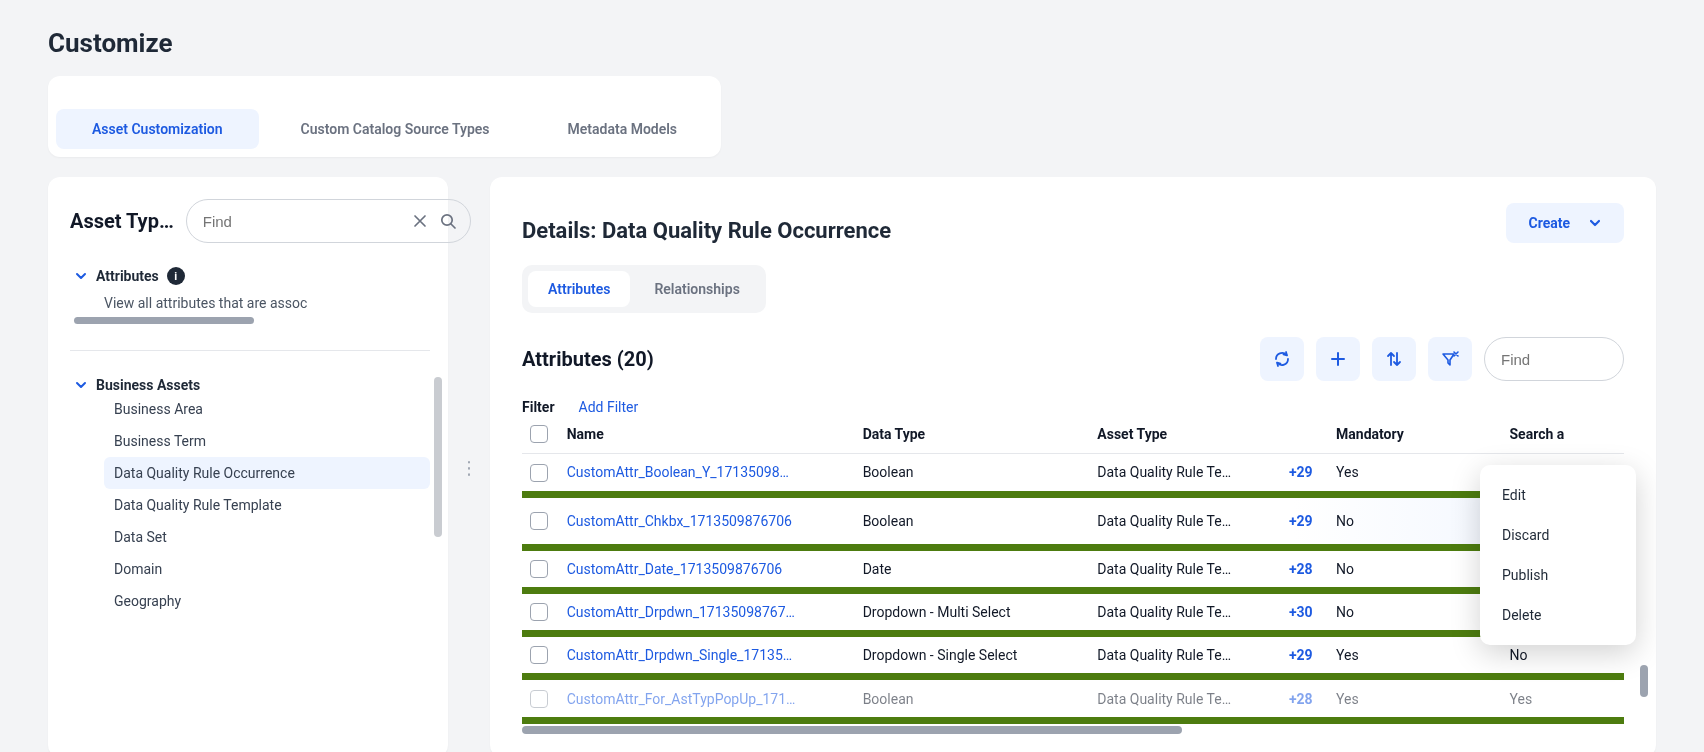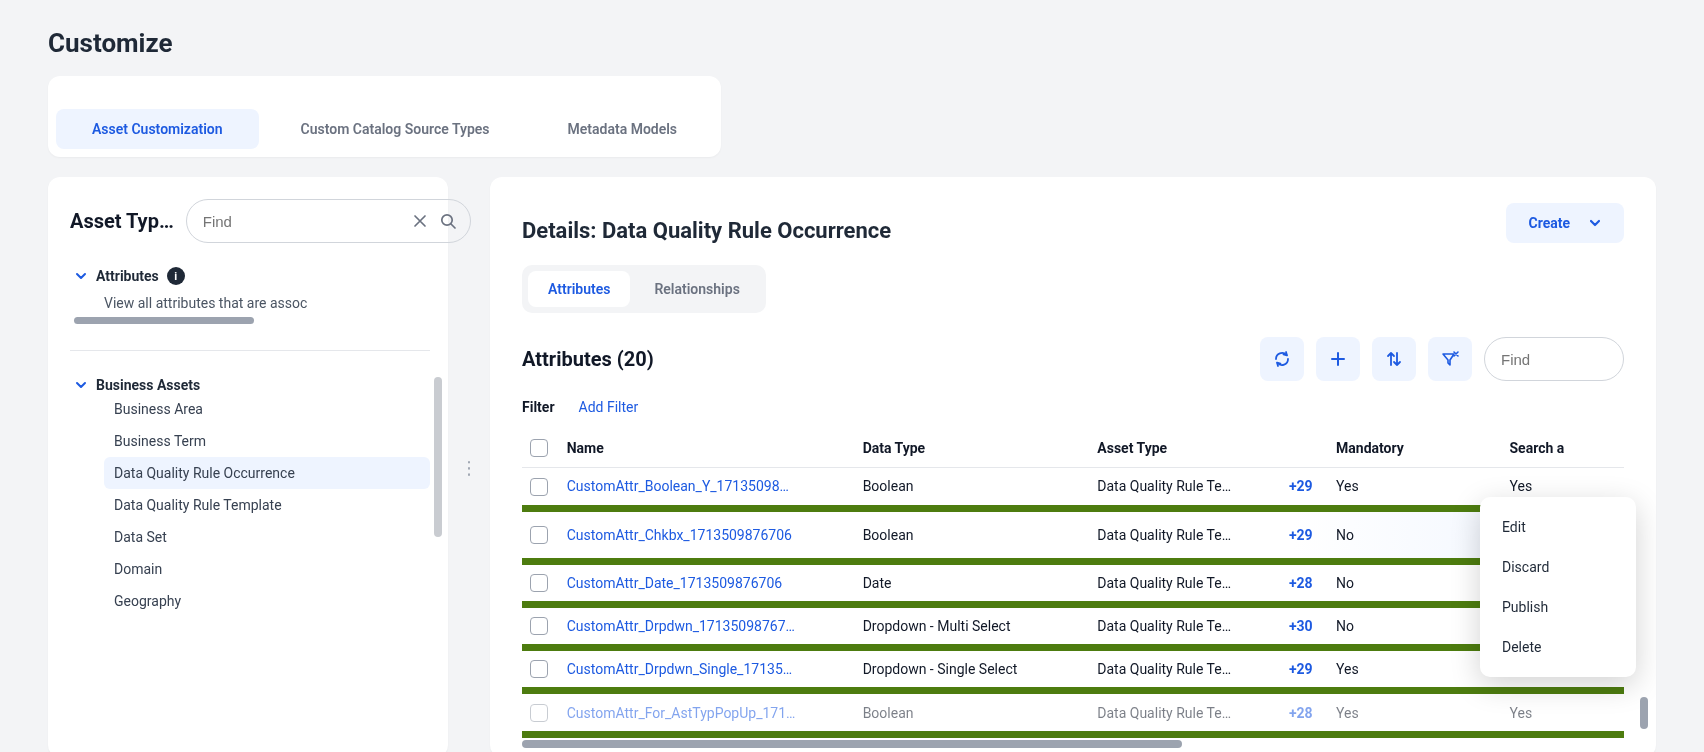--- a/index.html
+++ b/index.html
@@ -250,21 +250,20 @@
   cursor: pointer;
 }
 .find-box.small {
   height: 44px;
   width: 140px;
 }
 .filter-row {
   display: flex;
   align-items: center;
   gap: 24px;
-  margin-bottom: 14px;
 }
 .filter-label { font-weight: 700; }
 .add-filter { color: #1d5ae1; cursor: pointer; }
 .table-wrap { position: relative; }
 table.data {
   width: 100%;
   border-collapse: collapse;
   table-layout: fixed;
 }
 table.data th {
@@ -311,21 +310,21 @@
   position: absolute;
   left: 0;
   bottom: -10px;
   width: 660px;
   height: 8px;
   background: #9ca3af;
   border-radius: 4px;
 }
 .context-menu {
   position: absolute;
-  top: 320px;
+  top: 288px;
   right: 20px;
   width: 156px;
   background: #fff;
   border-radius: 10px;
   box-shadow: 0 8px 30px rgba(0,0,0,0.18);
   padding: 10px 0;
   z-index: 50;
 }
 .context-item {
   padding: 12px 22px;

